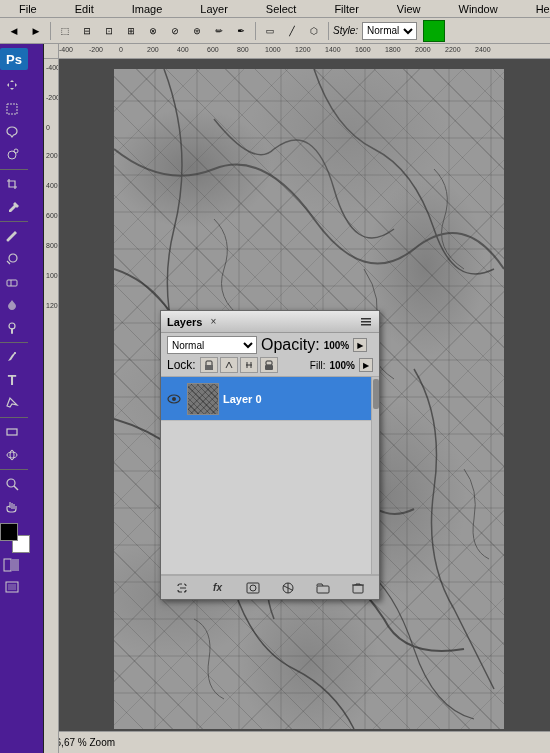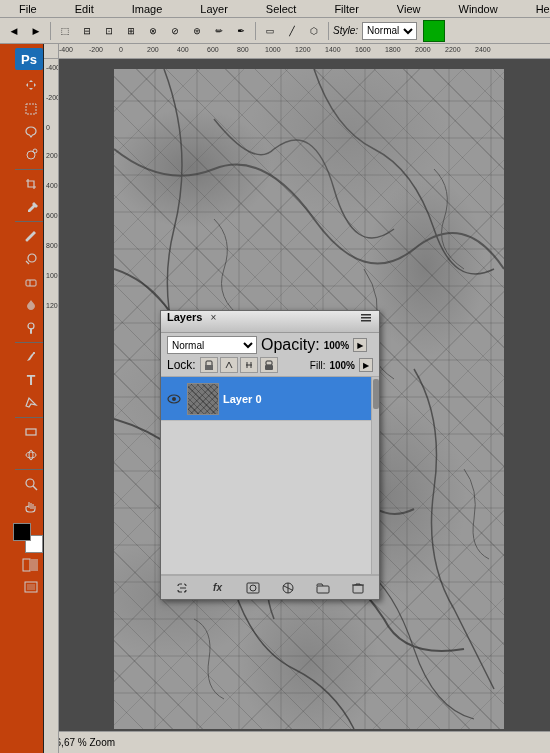--- a/index.html
+++ b/index.html
@@ -108,26 +108,26 @@
       z-index: 50;
     }
 
     
     #tools-panel {
       position: absolute;
       top: 44px;
       left: 0;
       width: 44px;
       bottom: 0;
-      background: #c2410c;
+      background: #4c1d95;
       border-right: 1px solid #222;
       z-index: 40;
       display: flex;
       flex-direction: column;
-      align-items: flex-end;
+      align-items: flex-start;
       padding-top: 4px;
       gap: 1px;
       overflow: hidden;
     }
     .ps-logo {
       width: 28px;
       height: 22px;
       background: #1a6db5;
       display: flex;
       align-items: center;
@@ -273,21 +273,21 @@
       z-index: 200;
       display: flex;
       flex-direction: column;
       box-shadow: 2px 2px 6px rgba(0,0,0,0.5);
     }
     #layers-title-bar {
       height: 22px;
       background: linear-gradient(to bottom, #e8e8e8, #c0c0c0);
       border-bottom: 1px solid #999;
       display: flex;
-      align-items: flex-start;
+      align-items: center;
       padding: 0 6px;
       justify-content: space-between;
     }
     .layers-title-text {
       font-size: 11px;
       color: #000;
       font-weight: bold;
     }
     .layers-title-x {
       font-size: 10px;

